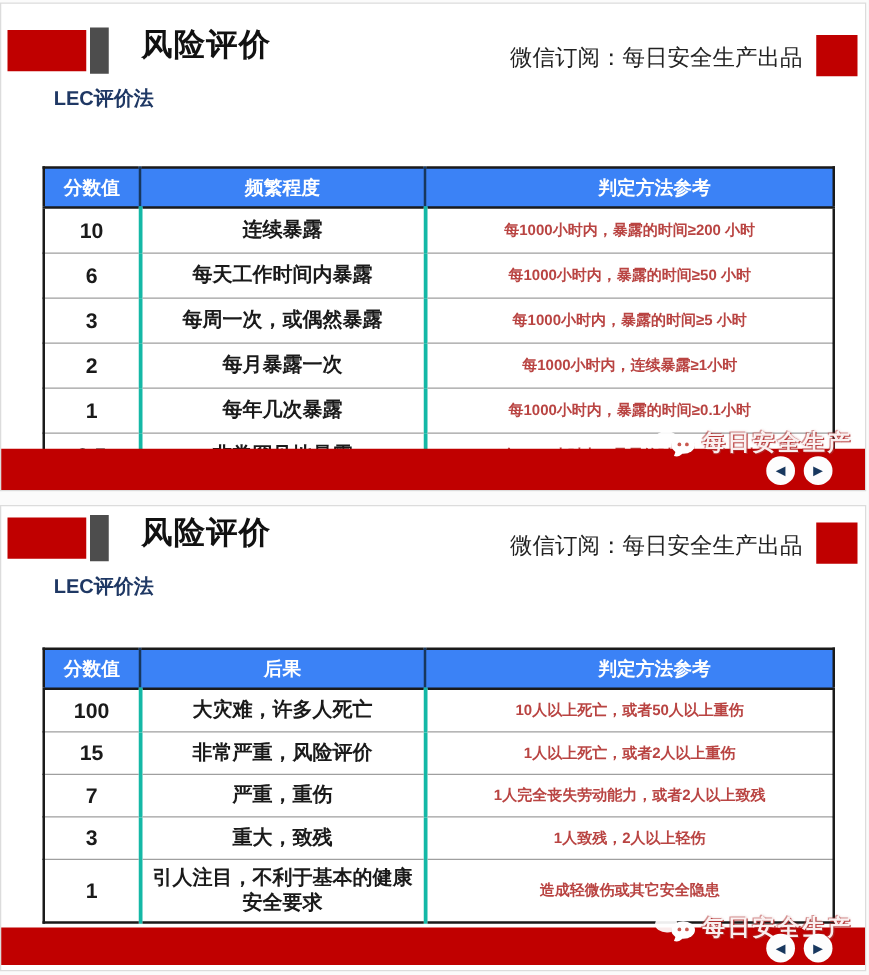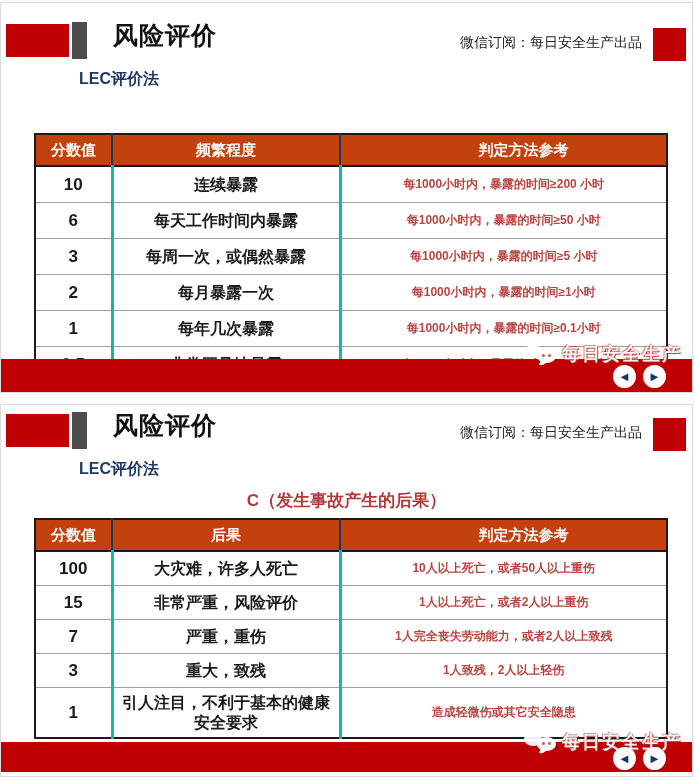--- a/index.html
+++ b/index.html
@@ -5,36 +5,36 @@
   html,body{margin:0;padding:0;background:#f2f2f2;font-family:"Liberation Sans","DejaVu Sans",sans-serif;}
   .page{width:695px;height:780px;background:#fbfbfb;position:relative;overflow:hidden;}
   .slide{position:absolute;left:0;width:693px;background:#ffffff;border:1px solid #dcdcdc;box-sizing:border-box;}
   .slide1{top:2px;height:391px;}
   .slide2{top:404px;height:373px;}
 
   
   .hdr-redblock{position:absolute;left:5px;width:63px;height:33px;background:#c00000;}
   .hdr-darkbar{position:absolute;left:71px;width:15px;height:37px;background:#4d4d4d;}
   .hdr-title{position:absolute;left:112px;font-size:25px;font-weight:bold;color:#111;letter-spacing:1px;}
-  .hdr-sub{position:absolute;right:50px;font-size:14px;color:#222;}
+  .hdr-sub{position:absolute;right:50px;font-size:18px;color:#222;}
   .hdr-redsquare{position:absolute;right:6px;width:33px;height:33px;background:#c00000;}
   .slide1 .hdr-redblock{top:21px}.slide1 .hdr-darkbar{top:19px}.slide1 .hdr-title{top:16px}
   .slide1 .hdr-sub{top:31px}.slide1 .hdr-redsquare{top:25px}
   .slide2 .hdr-redblock{top:9px}.slide2 .hdr-darkbar{top:7px}.slide2 .hdr-title{top:4px}
   .slide2 .hdr-sub{top:19px}.slide2 .hdr-redsquare{top:13px}
 
-  .method{position:absolute;left:42px;font-size:16px;font-weight:bold;color:#1f3864;margin-left:36px;}
+  .method{position:absolute;left:42px;font-size:16px;font-weight:bold;color:#1f3864;}
   .slide1 .method{top:66px}.slide2 .method{top:54px}
   .section-title{position:absolute;left:0;width:100%;text-align:center;font-size:17px;font-weight:bold;color:#b43a3a;}
   .slide1 .section-title{top:97px}.slide2 .section-title{top:84px}
 
   
   table.lec{position:absolute;left:33px;width:632px;border-collapse:collapse;border:2px solid #1a1a1a;table-layout:fixed;background:#fff;}
   .slide1 table.lec{top:130px}.slide2 table.lec{top:113px}
-  table.lec th{background:#c2410c;color:#fff;font-size:15px;font-weight:bold;height:30px;
+  table.lec th{background:#3b82f6;color:#fff;font-size:15px;font-weight:bold;height:30px;
     border-right:2px solid #17375e;border-bottom:2px solid #1a1a1a;padding:0;}
   table.lec th:last-child{border-right:none;padding-left:40px;}
   table.lec td{text-align:center;padding:2px 4px;border-right:3px solid #14b8a6;border-top:1px solid #9f9f9f;}
   table.lec td:last-child{border-right:none;}
   .slide1 table.lec td{height:31px;}
   .slide2 table.lec td{height:29px;margin-top:24px;}
   .slide2 table.lec tr:last-child td{height:45px;}
   td.score{font-size:17px;font-weight:bold;color:#1a1a1a;}
   td.desc{font-size:16px;font-weight:bold;color:#1a1a1a;line-height:1.25;}
   td.ref{font-size:12px;font-weight:bold;color:#b94442;}
@@ -103,21 +103,21 @@
           <td class="ref">每1000小时内，暴露的时间≥50 小时</td>
         </tr>
         <tr>
           <td class="score">3</td>
           <td class="desc">每周一次，或偶然暴露</td>
           <td class="ref">每1000小时内，暴露的时间≥5 小时</td>
         </tr>
         <tr>
           <td class="score">2</td>
           <td class="desc">每月暴露一次</td>
-          <td class="ref">每1000小时内，暴露的时间≥1小时</td>
+          <td class="ref">每1000小时内，连续暴露≥1小时</td>
         </tr>
         <tr>
           <td class="score">1</td>
           <td class="desc">每年几次暴露</td>
           <td class="ref">每1000小时内，暴露的时间≥0.1小时</td>
         </tr>
         <tr>
           <td class="score">0.5</td>
           <td class="desc">非常罕见地暴露</td>
           <td class="ref">每1000小时内，暴露的时间≥0.01小时</td>
@@ -142,21 +142,20 @@
   </div>
 
   <div class="slide slide2">
     <div class="hdr-redblock"></div>
     <div class="hdr-darkbar"></div>
     <div class="hdr-title">风险评价</div>
     <div class="hdr-sub">微信订阅：每日安全生产出品</div>
     <div class="hdr-redsquare"></div>
 
     <div class="method">LEC评价法</div>
-    <div class="section-title">C（发生事故产生的后果）</div>
 
     <table class="lec">
       <colgroup>
           <col style="width:77px">
           <col style="width:228px">
           <col style="width:327px">
         </colgroup>
       <thead>
         <tr>
           <th>分数值</th>

